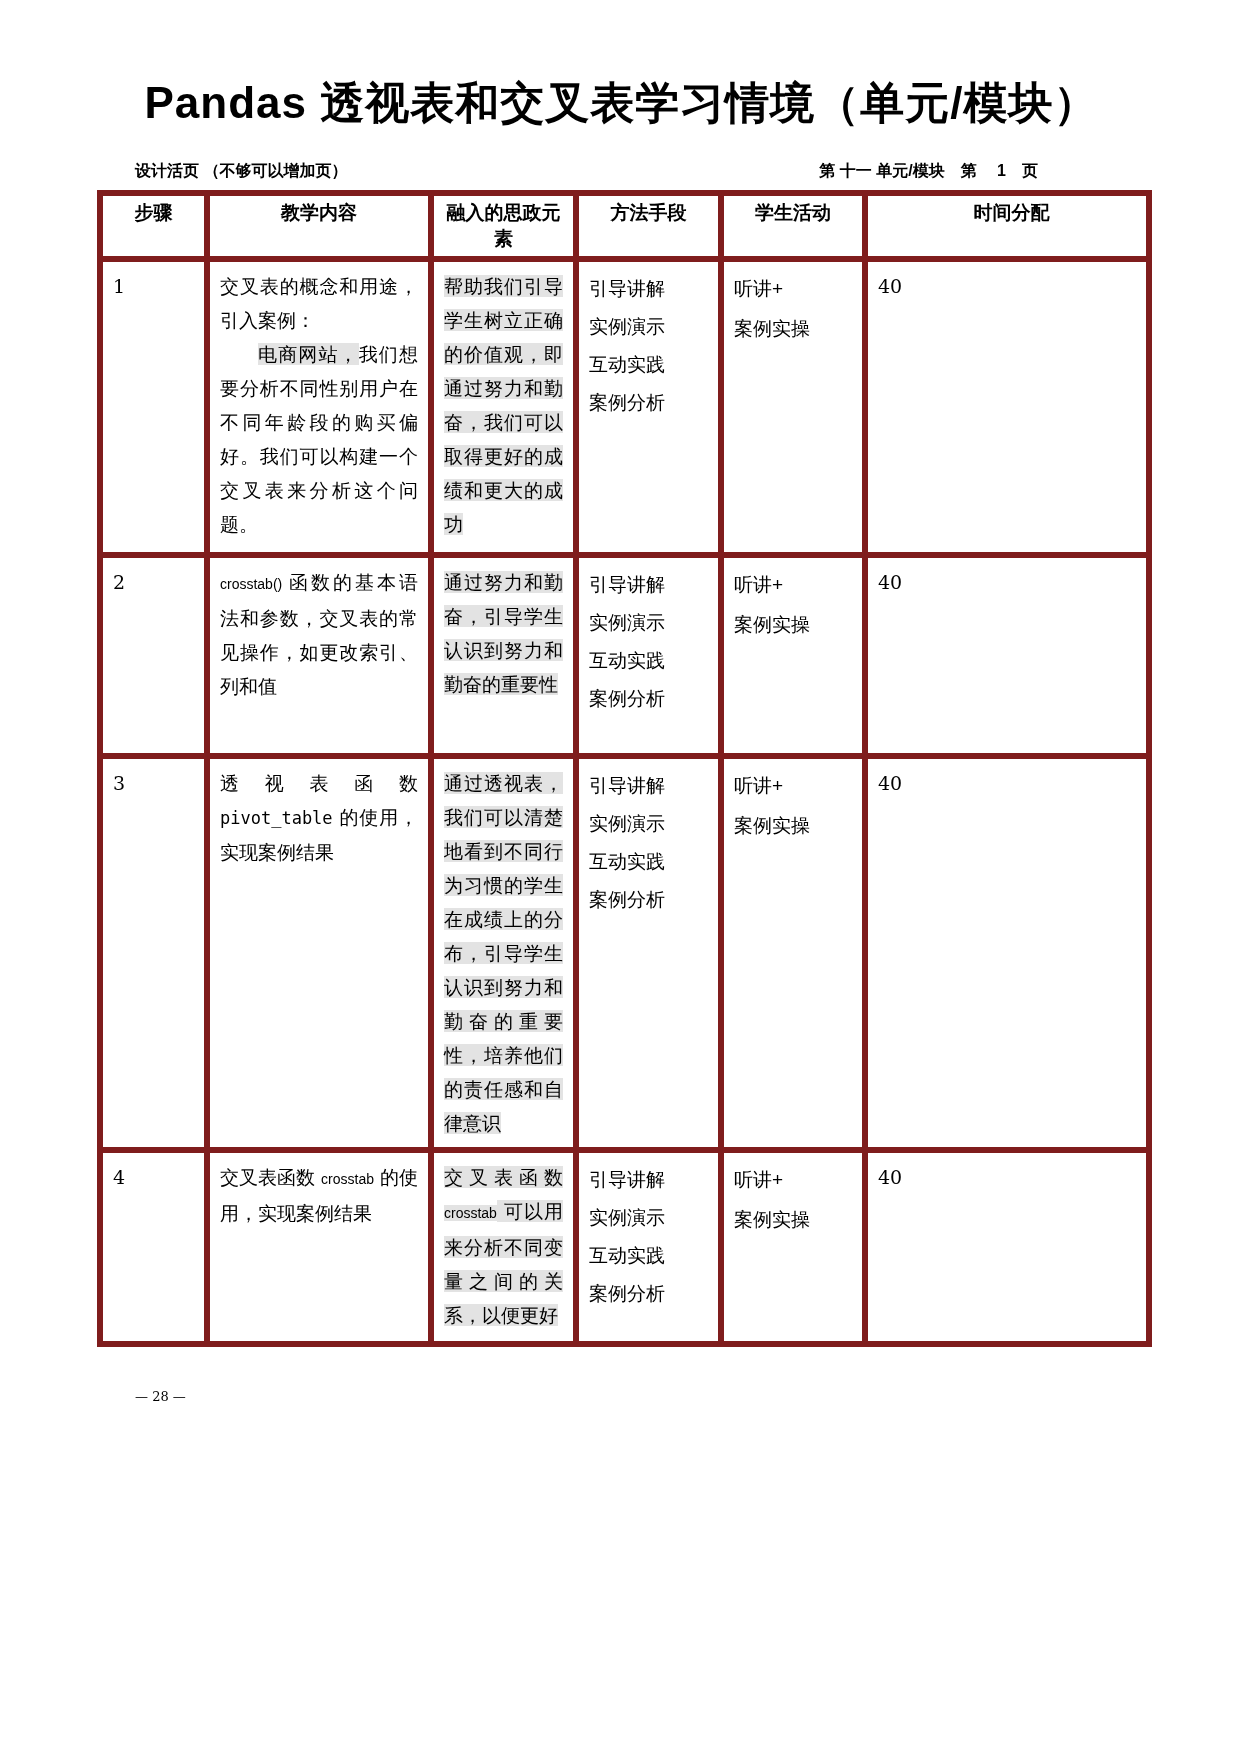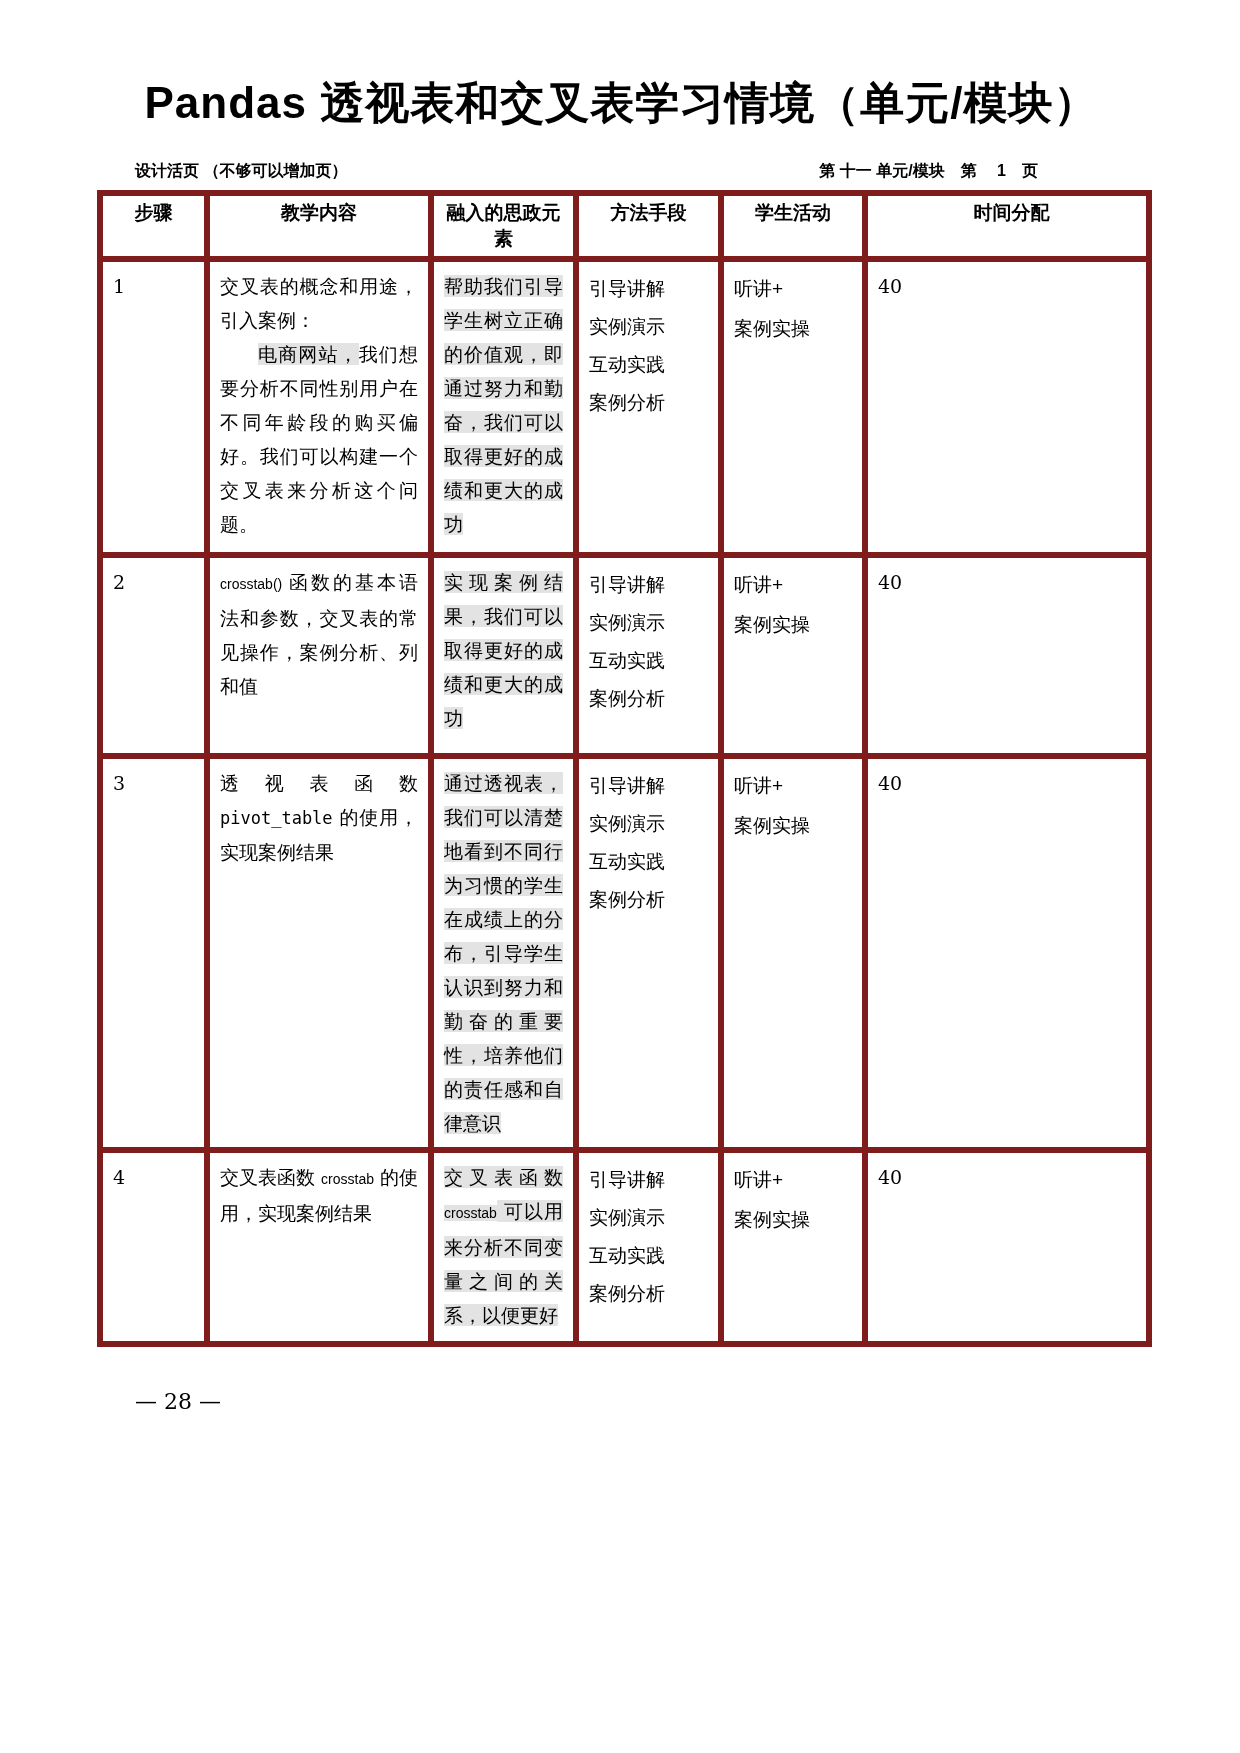--- a/index.html
+++ b/index.html
@@ -48,21 +48,21 @@
   .para{margin:0;}
   .para.indent{text-indent:2em;}
   .hl{background:var(--hl,#e3e3e3);}
   .f-sans{font-family:"Liberation Sans","DejaVu Sans",sans-serif;font-size:14px;}
   .f-mono{font-family:"DejaVu Sans Mono","Liberation Mono",monospace;font-size:17px;}
   .c-methods .line{line-height:38px;}
   .c-activity{font-family:"Liberation Sans","DejaVu Sans",sans-serif;}
   .c-activity .line{line-height:40px;}
   .c-time{font-size:20px;padding-left:13px;}
   .footer{
-    margin:42px 0 13px 38px;font-size:22px;
+    margin:42px 0 13px 38px;font-size:13px;
     font-family:"DejaVu Serif","Liberation Serif",serif;
   }
 </style>
 </head>
 <body>
 
 <div class="page">
 
   <h1 class="title-line1">Pandas 透视表和交叉表学习情境（单元/模块）</h1>
 
@@ -108,24 +108,24 @@
           </td>
           <td class="c-activity">
             <div class="line">听讲+</div>
             <div class="line">案例实操</div>
           </td>
           <td class="c-time">40</td>
         </tr>
         <tr>
           <td class="c-step">2</td>
           <td class="c-content">
-            <div class="para"><span class="f-sans">crosstab() </span><span>函数的基本语法和参数，交叉表的常见操作，案例分析、列和值</span></div>
+            <div class="para"><span class="f-sans">crosstab() </span><span>函数的基本语法和参数，交叉表的常见操作，如更改索引、列和值</span></div>
           </td>
           <td class="c-ideology">
-            <div class="para"><span class="hl">实现案例结果，我们可以取得更好的成绩和更大的成功</span></div>
+            <div class="para"><span class="hl">通过努力和勤奋，引导学生认识到努力和勤奋的重要性</span></div>
           </td>
           <td class="c-methods">
             <div class="line">引导讲解</div>
             <div class="line">实例演示</div>
             <div class="line">互动实践</div>
             <div class="line">案例分析</div>
           </td>
           <td class="c-activity">
             <div class="line">听讲+</div>
             <div class="line">案例实操</div>

